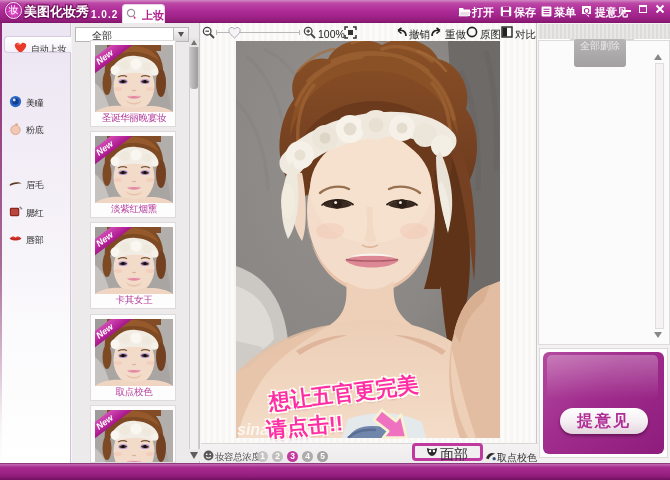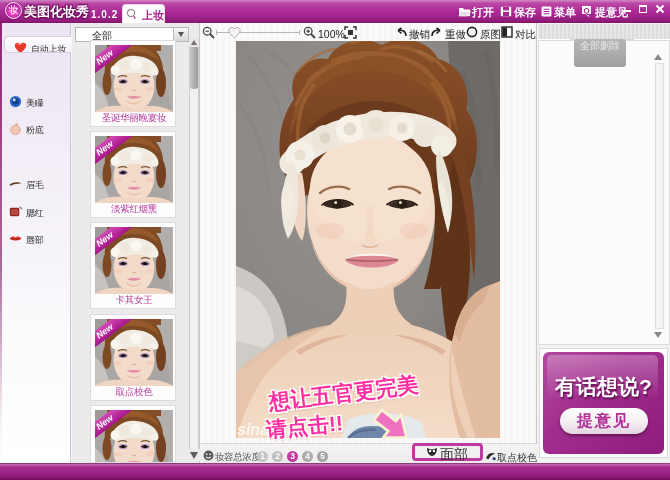--- a/index.html
+++ b/index.html
@@ -405,21 +405,20 @@
     <div class="abs" style="left:116px; top:31px;">
         <div class="tri-up" style="border-bottom-color:#8a8886;"></div>
       </div>
     <div class="abs" style="left:116px; top:309px;">
         <div class="tri-dn" style="border-top-color:#8a8886;"></div>
       </div>
     <div class="abs" style="left:117px; top:40px; width:9px; height:266px; background:#f4f2f2; border:1px solid #e0dede;"></div>
     <div id="fbox" class="abs">
       <div id="fpurple" class="abs">
         <div class="abs" style="left:4px;top:3px;width:111px;height:44px;border-radius:5px;background:linear-gradient(180deg,rgba(255,255,255,.28),rgba(255,255,255,0));"></div>
-        <div id="ftext" class="abs">有话想说?</div>
         <div id="fbtn" class="abs">提意见</div>
       </div>
     </div>
   </div>
 
   <div id="statusbar" class="abs">
     <svg class="abs" style="left:2px;top:6px;" width="11" height="11" viewBox="0 0 13 13">
         <circle cx="6.5" cy="6.5" r="5.8" fill="#5a5858"></circle>
         <circle cx="4.4" cy="5" r="1" fill="#fff"></circle>
         <circle cx="8.6" cy="5" r="1" fill="#fff"></circle>

